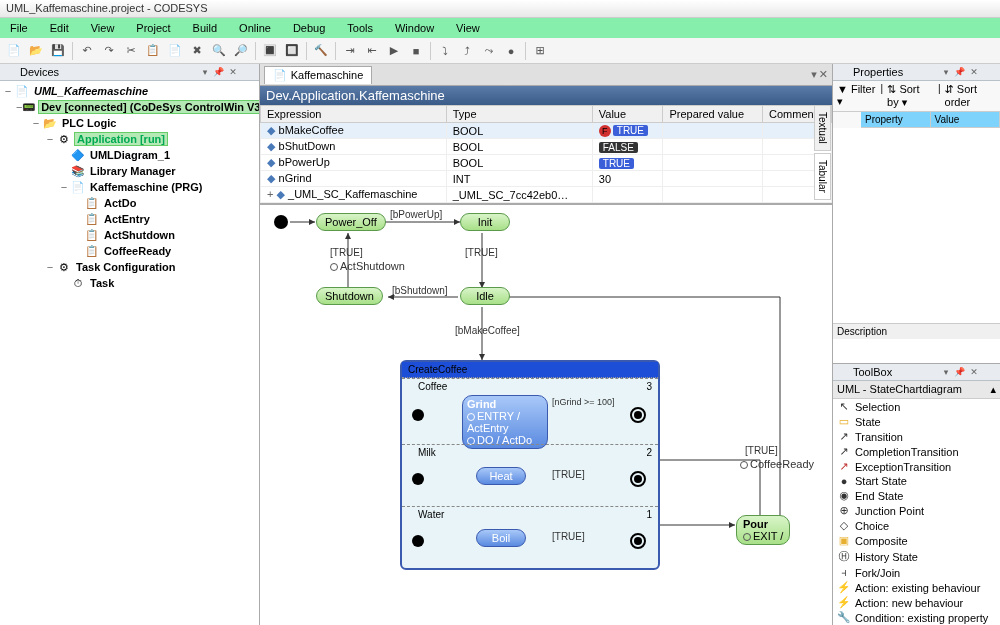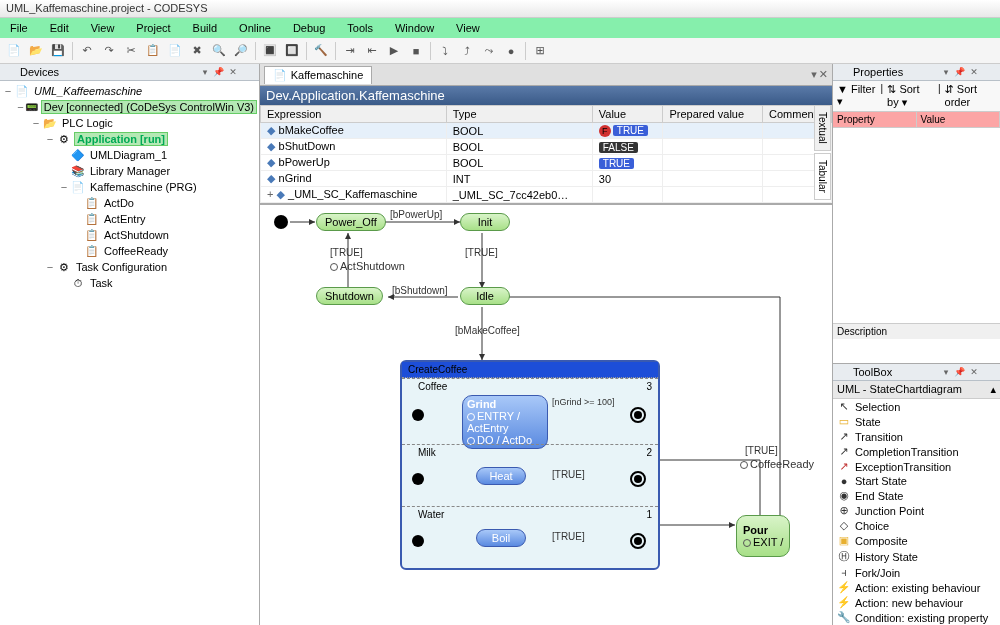--- a/index.html
+++ b/index.html
@@ -13,21 +13,21 @@
 .main { flex: 1; display: flex; min-height: 0; }
 .panel-title { background: #e8ecf0; border-bottom: 1px solid #b8c0c8; padding: 2px 20px; display: flex; align-items: center; justify-content: space-between; font-size: 11px; }
 .panel-title .ctrls { display: flex; gap: 2px; }
 .panel-title .ctrls span { width: 12px; height: 12px; display: flex; align-items: center; justify-content: center; color: #666; cursor: pointer; font-size: 9px; }
 
 .devices { width: 260px; background: #fff; border-right: 1px solid #aaa; display: flex; flex-direction: column; }
 .tree { flex: 1; overflow: auto; padding: 2px; }
 .tree-row { display: flex; align-items: center; height: 16px; white-space: nowrap; cursor: default; }
 .tree-row .exp { width: 12px; text-align: center; color: #666; cursor: pointer; }
 .tree-row .icon { width: 16px; text-align: center; margin-right: 2px; }
-.tree-row .lbl { padding: 0 2px; }
+.tree-row .lbl { padding: 0 2px; font-weight: bold; }
 .tree-row.hl-green .lbl { background: #b4e8b4; border: 1px solid #6c6; }
 .tree-row.bold .lbl { font-weight: bold; color: #0a5; }
 
 .center { flex: 1; display: flex; flex-direction: column; background: #d8d8d8; min-width: 0; }
 .doc-tabs { height: 22px; background: #e0e0e0; border-bottom: 1px solid #aaa; display: flex; align-items: center; padding: 0 4px; }
 .doc-tab { background: #fff; border: 1px solid #aaa; border-bottom: none; padding: 2px 8px; display: flex; align-items: center; gap: 4px; }
 .doc-tabs .tab-ctrls { margin-left: auto; display: flex; gap: 2px; color: #666; }
 .subhdr { background: linear-gradient(#5a7aa8,#3a5a88); color: #fff; padding: 2px 6px; font-size: 13px; }
 .var-table { background: #fff; border-bottom: 1px solid #aaa; }
 .var-table table { width: 100%; border-collapse: collapse; }
@@ -52,21 +52,21 @@
 .lbl-txt { position: absolute; font-size: 10px; color: #333; }
 .comp-state { position: absolute; background: #e8f4f8; border: 2px solid #3a5ab0; border-radius: 6px; }
 .comp-title { background: #1d4ed8; padding: 2px 6px; font-size: 10px; border-bottom: 1px dotted #999; }
 .region { border-top: 1px dashed #888; position: relative; }
 .region-title { position: absolute; top: 2px; left: 16px; font-size: 10px; }
 .region-num { position: absolute; top: 2px; right: 6px; font-size: 10px; }
 svg.conn { position: absolute; top: 0; left: 0; pointer-events: none; }
 
 .right { width: 168px; display: flex; flex-direction: column; background: #f8f8f8; border-left: 1px solid #aaa; }
 .right .filter-bar { padding: 2px 4px; font-size: 10px; border-bottom: 1px solid #ccc; display: flex; gap: 4px; }
-.right .prop-hdr { display: flex; background: #fca5a5; border-bottom: 1px solid #ccc; }
+.right .prop-hdr { display: flex; background: #7dd3fc; border-bottom: 1px solid #ccc; margin-left: 28px; }
 .right .prop-hdr span { flex: 1; padding: 2px 4px; font-size: 10px; border-right: 1px solid #ccc; }
 .right .blank { flex: 1; background: #fff; }
 .right .desc { border-top: 1px solid #ccc; }
 .right .desc-h { padding: 2px 4px; font-size: 10px; background: #f0f0f0; }
 .toolbox { border-top: 1px solid #aaa; display: flex; flex-direction: column; }
 .toolbox-list { background: #fff; overflow: auto; }
 .toolbox-list .tbi { display: flex; align-items: center; gap: 4px; padding: 1px 4px; cursor: pointer; }
 .toolbox-list .tbi .ic { width: 14px; text-align: center; }
 .small-circ { display: inline-block; width: 8px; height: 8px; border: 1px solid #555; border-radius: 50%; vertical-align: middle; margin-right: 2px; }
 </style>
@@ -330,21 +330,21 @@
           <div class="region-num">1</div>
           <div class="start-dot" style="left:10px;top:28px;width:12px;height:12px;"></div>
           <div class="state blue" style="left:74px;top:22px;">Boil</div>
           <div class="lbl-txt" style="left:150px;top:24px;">[TRUE]</div>
           <div class="end-dot" style="left:228px;top:26px;"></div>
         </div>
       </div>
 
       <div class="lbl-txt" style="left:485px;top:240px;">[TRUE]</div>
       <div class="lbl-txt" style="left:480px;top:253px;"><span class="small-circ"></span><span>CoffeeReady</span></div>
-      <div class="state" style="left:476px;top:310px;text-align:left;padding:8px 6px;">
+      <div class="state" style="left:476px;top:310px;text-align:left;padding:2px 6px;">
         <b>Pour</b><br>
         <span class="small-circ"></span><span>EXIT /</span>
       </div>
     </div>
   </div>
 
   <div class="right">
     <div class="panel-title">
       <span>Properties</span>
       <div class="ctrls">

